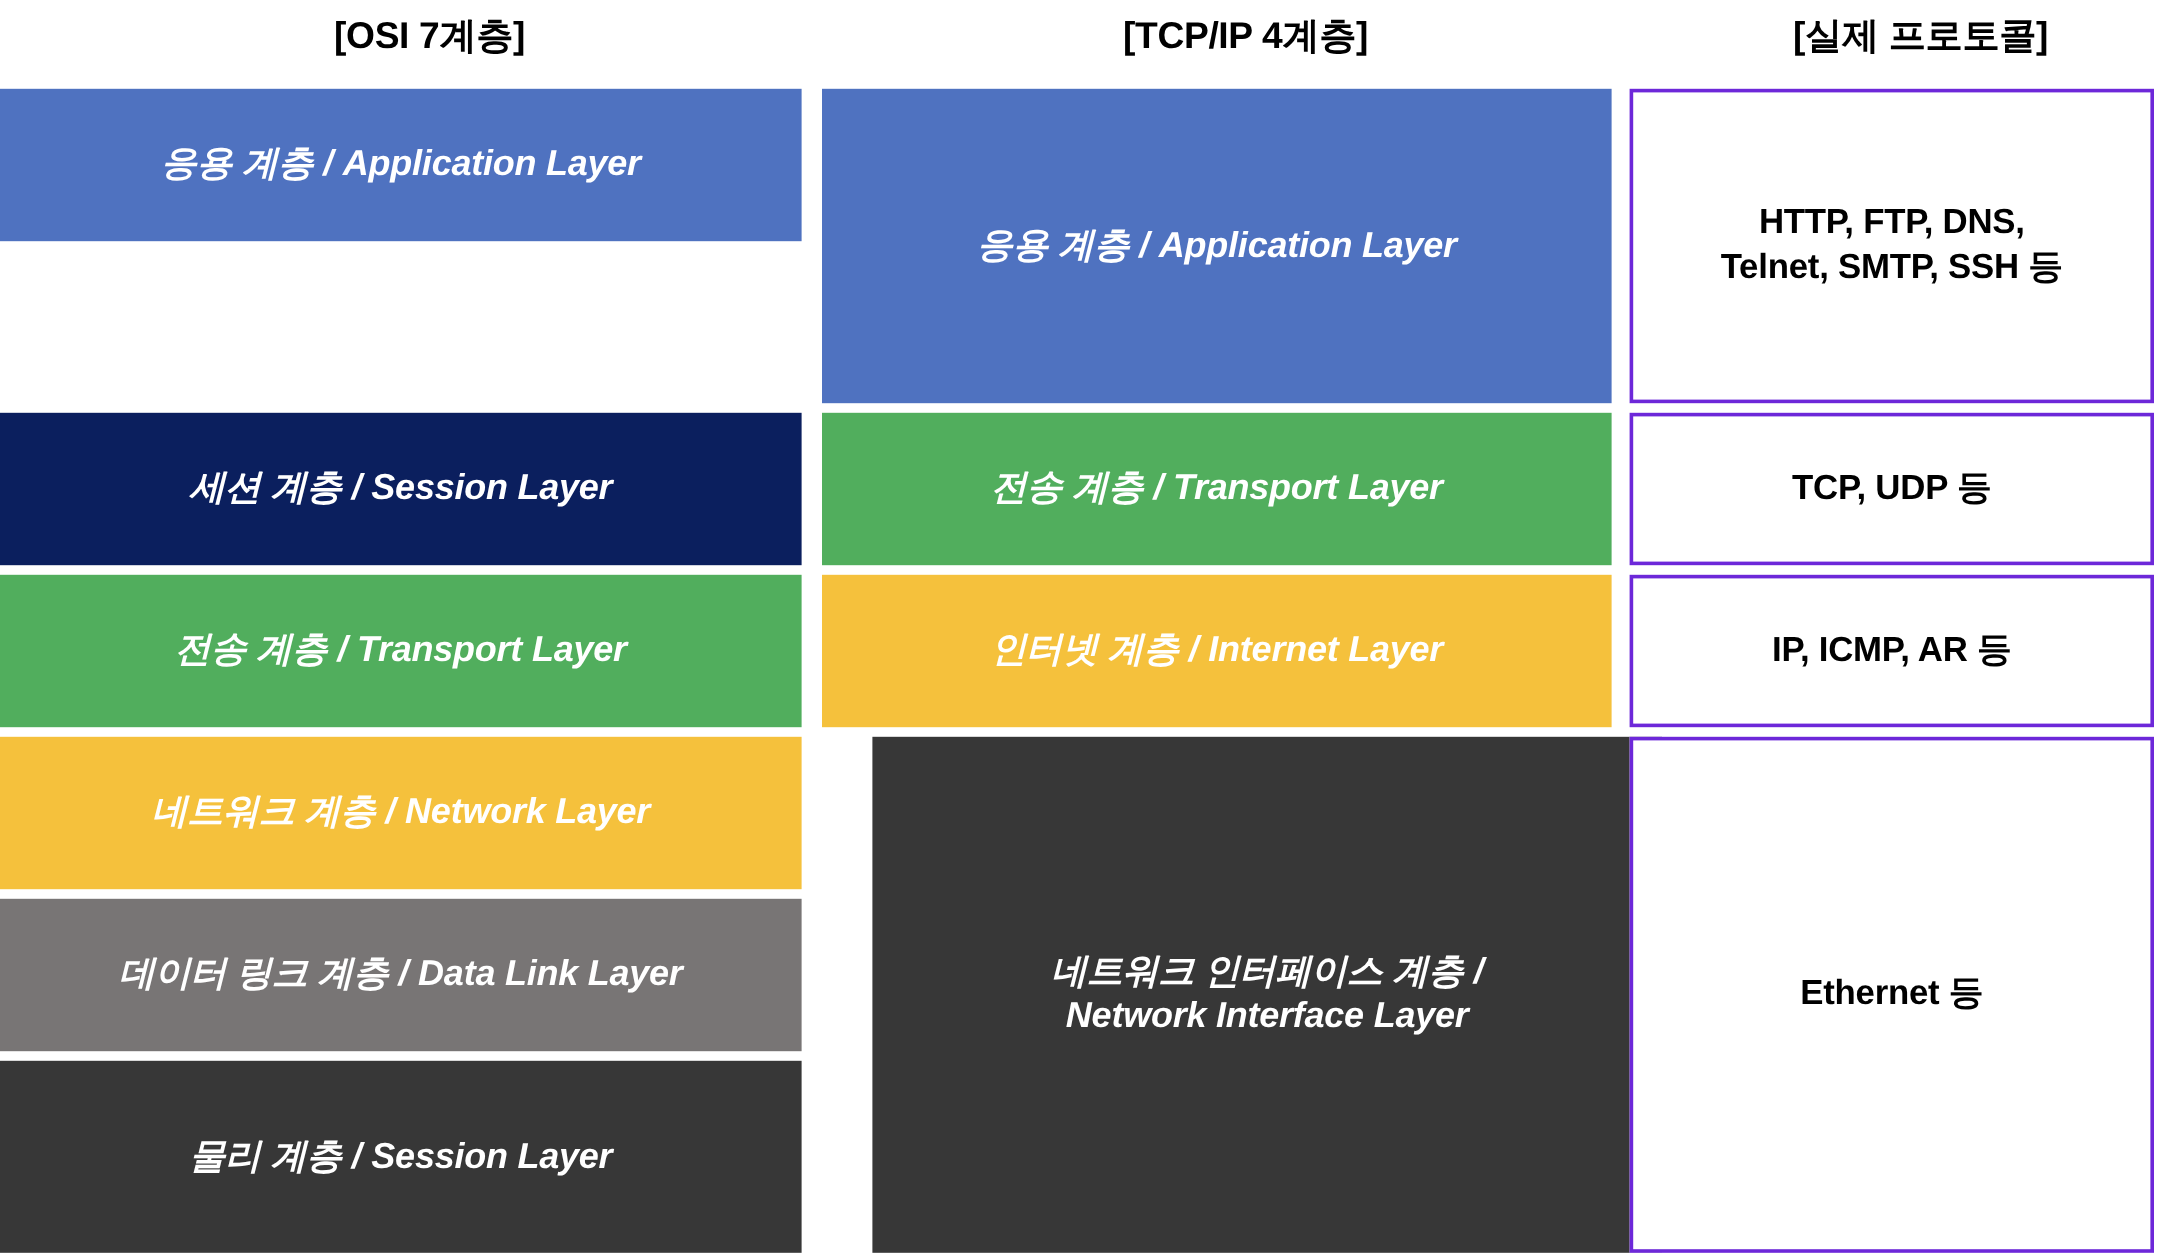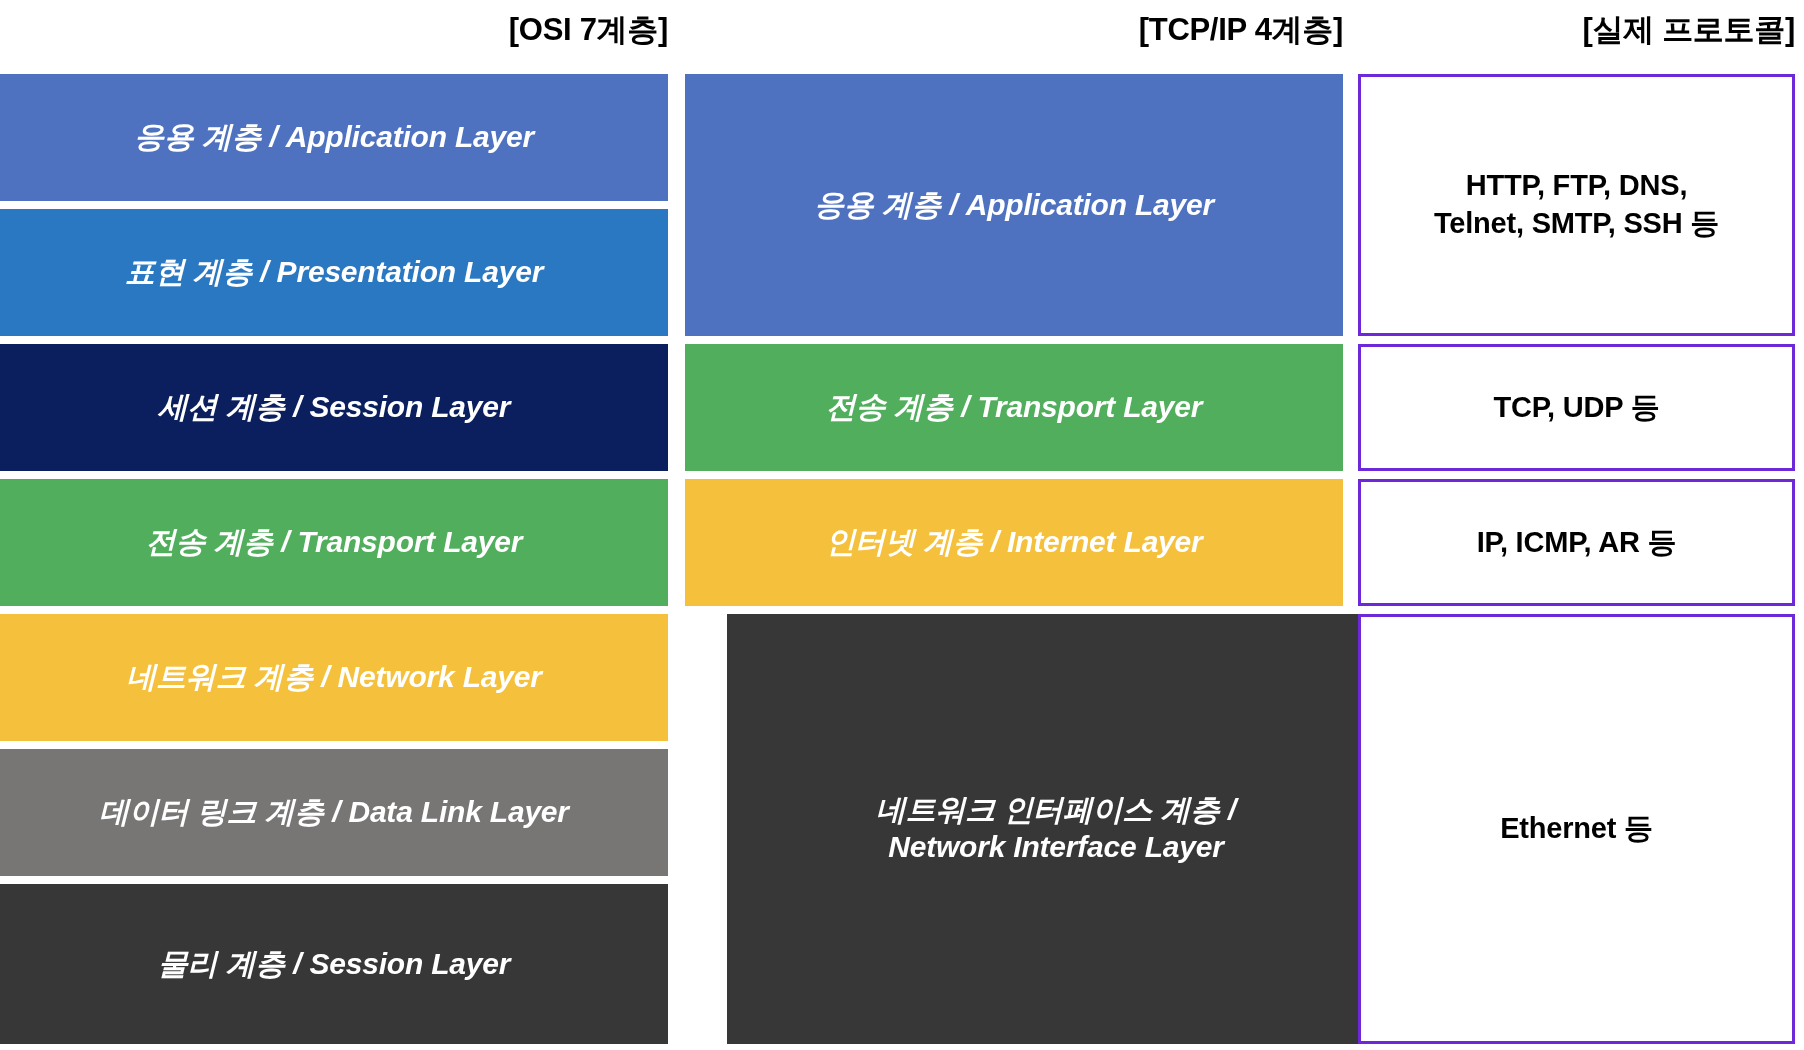--- a/index.html
+++ b/index.html
@@ -19,26 +19,27 @@
     height: 1050px;
     background: #ffffff;
   }
 
   
   .col-header {
     position: absolute;
     top: 4px;
     height: 52px;
     line-height: 52px;
-    text-align: right;
+    text-align: center;
     font-size: 31px;
     font-weight: bold;
     color: #000000;
     letter-spacing: -0.3px;
     white-space: nowrap;
+    padding-left: 24px;
   }
   #hdr-osi      { left: 0px;    width: 668px; }
   #hdr-tcpip    { left: 685px;  width: 658px; }
   #hdr-protocol { left: 1358px; width: 437px; }
 
   
   .column {
     position: absolute;
     top: 74px;
   }
@@ -94,23 +95,20 @@
   <div class="col-header" id="hdr-osi">[OSI 7계층]</div>
 
   <div class="col-header" id="hdr-tcpip">[TCP/IP 4계층]</div>
 
   <div class="col-header" id="hdr-protocol">[실제 프로토콜]</div>
 
   <div class="column" id="col-osi">
       <div class="layer-box" style="top: 0px; height: 127px; background: rgb(79, 114, 192);">
         <div class="label"><span>응용 계층 / Application Layer</span></div>
       </div>
-      <div class="layer-box" style="top: 135px; height: 127px; background: rgb(43, 120, 194);">
-        <div class="label"><span>표현 계층 / Presentation Layer</span></div>
-      </div>
       <div class="layer-box" style="top: 270px; height: 127px; background: rgb(11, 31, 94);">
         <div class="label"><span>세션 계층 / Session Layer</span></div>
       </div>
       <div class="layer-box" style="top: 405px; height: 127px; background: rgb(81, 174, 93);">
         <div class="label"><span>전송 계층 / Transport Layer</span></div>
       </div>
       <div class="layer-box" style="top: 540px; height: 127px; background: rgb(245, 193, 60); text-align: right;">
         <div class="label"><span>네트워크 계층 / Network Layer</span></div>
       </div>
       <div class="layer-box" style="top: 675px; height: 127px; background: rgb(120, 117, 117);">

